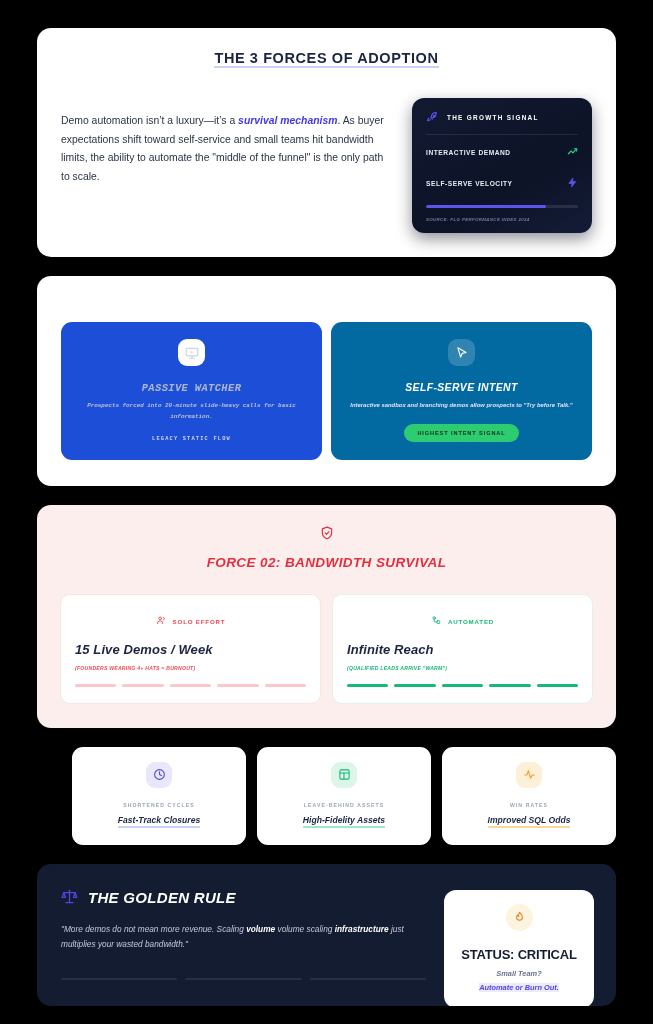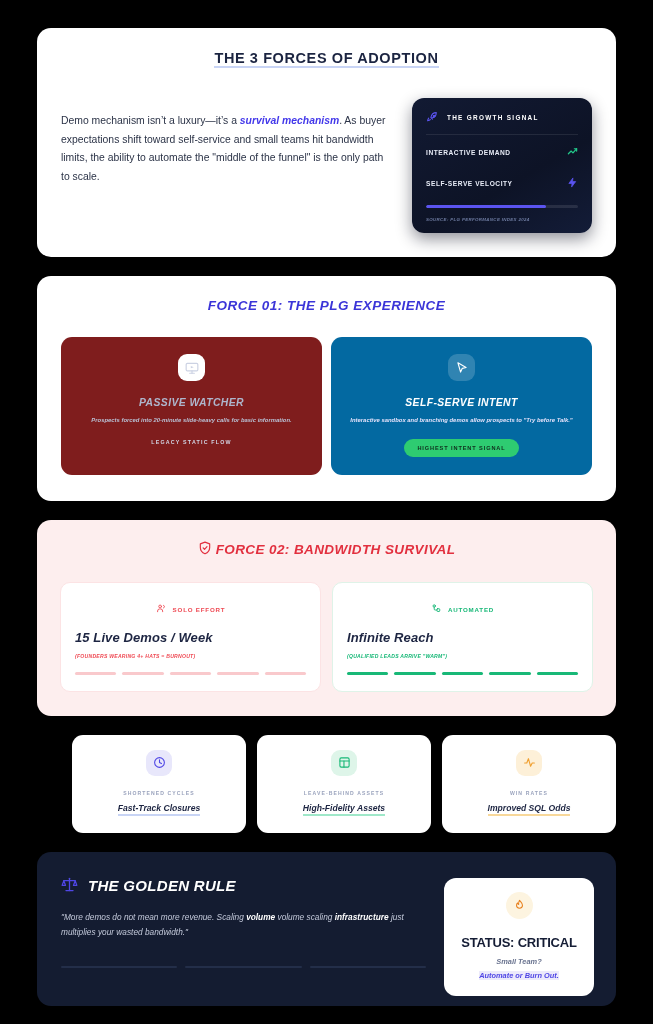--- a/index.html
+++ b/index.html
@@ -104,21 +104,21 @@
   }
   .compare {
     display: flex; gap: 9px; margin-top: 24px;
   }
   .cmp {
     flex: 1 1 50%;
     border-radius: 11px;
     padding: 17px 16px 18px 16px;
     text-align: center;
   }
-  .cmp.passive { background: #7f1d1d; }
+  .cmp.passive { background: #1d4ed8; font-family: Liberation Mono, monospace; }
   .cmp.intent  { background: #0369a1; }
   .cmp-icon {
     width: 27px; height: 27px; border-radius: 9px;
     margin: 0 auto 16px auto;
     display: flex; align-items: center; justify-content: center;
   }
   .cmp.passive .cmp-icon { background: #ffffff; }
   .cmp.intent  .cmp-icon { background: rgba(255,255,255,0.18); }
   .cmp-h {
     font-size: 10.4px; font-weight: 700; font-style: italic; letter-spacing: 0.4px;
@@ -144,23 +144,23 @@
     padding: 6px 13px; border-radius: 20px;
   }
 
   
   .force2 {
     background: #fdeeee;
     border-radius: 14px;
     padding: 21px 23px 24px 23px;
   }
   .force2-title {
-    display: flex; align-items: center; justify-content: center; gap: 4px;
+    display: flex; align-items: center; justify-content: center; gap: 12px;
     font-size: 13.5px; font-weight: 700; font-style: italic;
-    letter-spacing: 0.4px; color: #e2303f;
+    letter-spacing: 0.4px; color: #e2303f; flex-direction: column;
   }
   .stats {
     display: flex; gap: 11px; margin-top: 24px;
   }
   .stat {
     flex: 1 1 50%;
     background: #ffffff;
     border-radius: 10px;
     padding: 17px 14px 16px 14px;
     text-align: left;
@@ -282,21 +282,21 @@
 </style>
 </head>
 <body>
 
 <div class="page">
 
   <section class="hero">
     <div class="hero-title">THE 3 FORCES OF ADOPTION</div>
     <div class="hero-body">
 
-      <p class="hero-copy"><span>Demo mechanism isn’t a luxury—it’s a </span><b>survival mechanism</b><span>. As buyer expectations shift toward self-service and small teams hit bandwidth limits, the ability to automate the "middle of the funnel" is the only path to scale.</span></p>
+      <p class="hero-copy"><span>Demo automation isn’t a luxury—it’s a </span><b>survival mechanism</b><span>. As buyer expectations shift toward self-service and small teams hit bandwidth limits, the ability to automate the "middle of the funnel" is the only path to scale.</span></p>
 
       <div class="signal-card">
         <div class="signal-head">
           <span>
             <svg class="rocket" viewBox="0 0 24 24" fill="none" stroke="#5b54f0" stroke-width="2" stroke-linecap="round" stroke-linejoin="round">
               <path d="M5 13c-1.5 1.5-2 5-2 5s3.5-.5 5-2"></path>
               <path d="M12 15l-3-3c1-5 5-9 10-9 0 5-4 9-9 10z"></path>
               <path d="M13.5 9.5a1.5 1.5 0 1 0 0-.001"></path>
             </svg>
           </span>
@@ -324,21 +324,20 @@
 
         <div class="meter">
             <i style="width: 79%;"></i>
           </div>
         <div class="signal-src">SOURCE: PLG PERFORMANCE INDEX 2024</div>
       </div>
     </div>
   </section>
 
   <section class="force1">
-    <div class="force1-title">FORCE 01: THE PLG EXPERIENCE</div>
     <div class="compare">
 
       <div class="cmp passive">
         <div class="cmp-icon">
           <svg width="14" height="14" viewBox="0 0 24 24" fill="none" stroke="#ccd2e3" stroke-width="2" stroke-linecap="round" stroke-linejoin="round">
             <rect x="2" y="4" width="20" height="13" rx="2"></rect>
             <polygon points="10,8.5 15,10.5 10,12.5" fill="#ccd2e3" stroke="none"></polygon>
             <line x1="8" y1="21" x2="16" y2="21"></line>
             <line x1="12" y1="17" x2="12" y2="21"></line>
           </svg>

